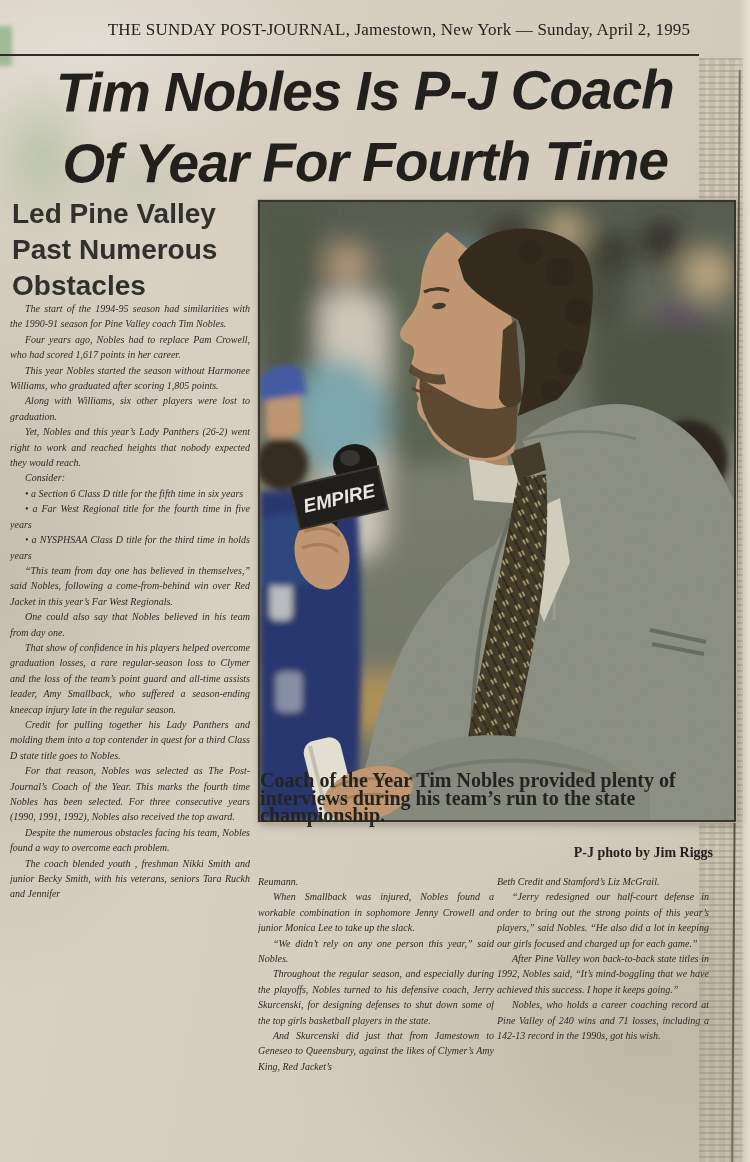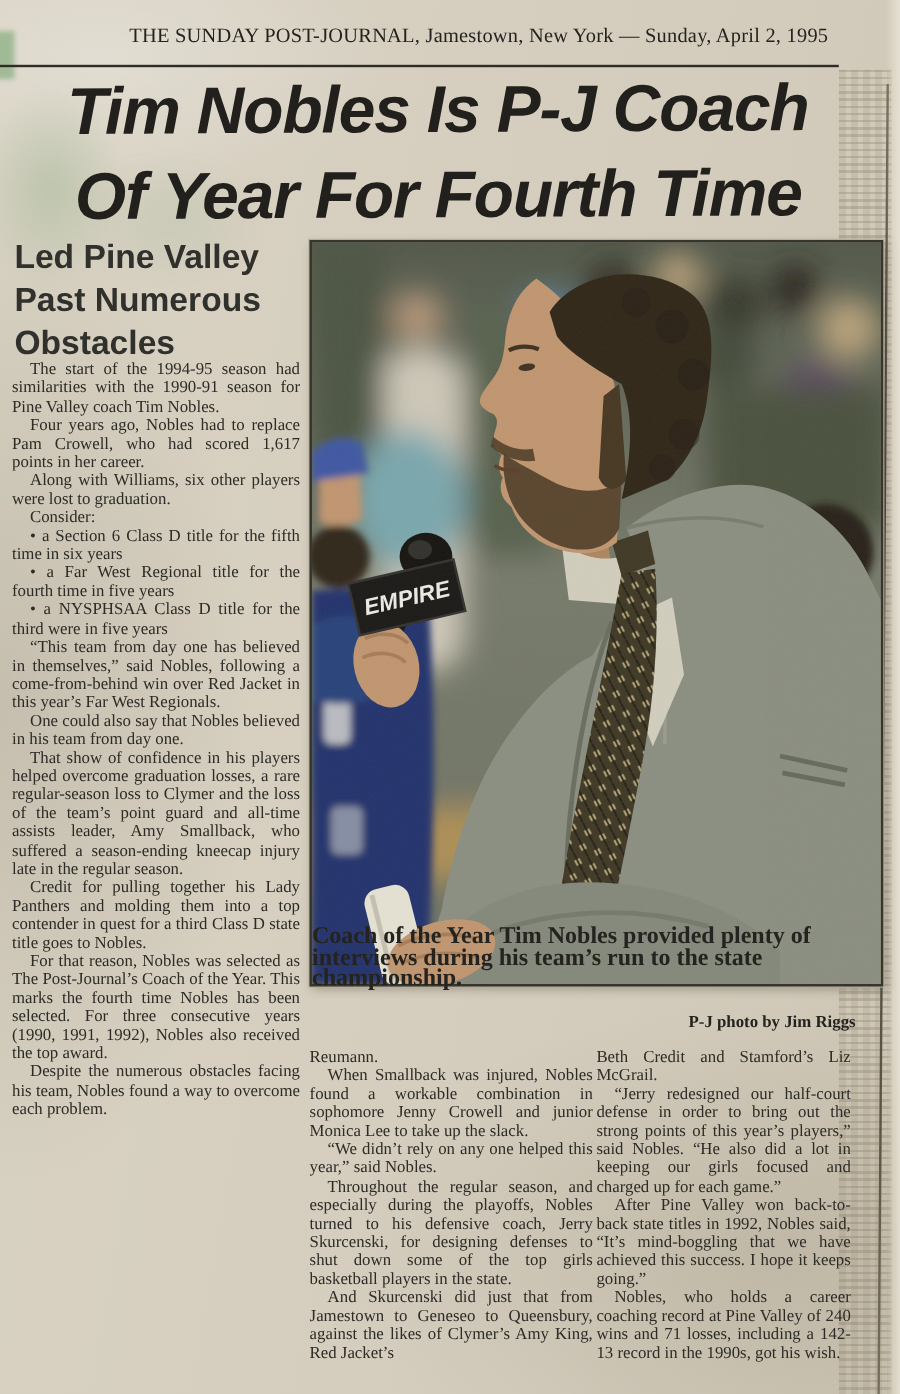--- a/index.html
+++ b/index.html
@@ -47,23 +47,23 @@
     font-size:55px;line-height:71px;letter-spacing:-1px;color:#21201c;
     transform:rotate(-.3deg);
   }
   .subhead{
     position:absolute;left:12px;top:196px;width:238px;
     font-family:"Liberation Sans", sans-serif;font-weight:bold;
     font-size:28px;line-height:36px;color:#30302c;letter-spacing:0;
   }
 
   .bodycol{
-    position:absolute;font-size:14px;line-height:15.4px;color:#2c2b26;
+    position:absolute;font-size:10px;line-height:15.4px;color:#2c2b26;
     text-align:justify;overflow:hidden;
-    -webkit-hyphens:auto;hyphens:auto;
+    -webkit-hyphens:auto;hyphens:auto;font-style:italic;
   }
   .bodycol p{margin:0;text-indent:15px;}
   .bodycol.cont p:first-child{text-indent:0;}
   #col1{left:10px;top:301px;width:240px;height:861px;}
   #col2{left:258px;top:874px;width:236px;height:288px;}
   #col3{left:497px;top:874px;width:212px;height:288px;}
 
   .photo-frame{
     position:absolute;left:258px;top:200px;width:474px;height:618px;
     border:2px solid #38352c;box-shadow:0 0 0 1px #b8b09d, 2px 3px 8px rgba(60,55,40,.35);
@@ -96,36 +96,39 @@
   <div class="headline">
     <div>Tim Nobles Is P-J Coach</div>
     <div>Of Year For Fourth Time</div>
   </div>
 
   <div class="subhead">Led Pine Valley Past Numerous Obstacles</div>
 
   <div id="col1" class="bodycol">
       <p>The start of the 1994-95 season had similarities with the 1990-91 season for Pine Valley coach Tim Nobles.</p>
       <p>Four years ago, Nobles had to replace Pam Crowell, who had scored 1,617 points in her career.</p>
+      <p>This year Nobles started the season without Harmonee Williams, who graduated after scoring 1,805 points.</p>
       <p>Along with Williams, six other players were lost to graduation.</p>
+      <p>Yet, Nobles and this year’s Lady Panthers (26-2) went right to work and reached heights that nobody expected they would reach.</p>
       <p>Consider:</p>
       <p>• a Section 6 Class D title for the fifth time in six years</p>
       <p>• a Far West Regional title for the fourth time in five years</p>
-      <p>• a NYSPHSAA Class D title for the third were in five years</p>
+      <p>• a NYSPHSAA Class D title for the third time in holds years</p>
       <p>“This team from day one has believed in themselves,” said Nobles, following a come-from-behind win over Red Jacket in this year’s Far West Regionals.</p>
       <p>One could also say that Nobles believed in his team from day one.</p>
       <p>That show of confidence in his players helped overcome graduation losses, a rare regular-season loss to Clymer and the loss of the team’s point guard and all-time assists leader, Amy Smallback, who suffered a season-ending kneecap injury late in the regular season.</p>
       <p>Credit for pulling together his Lady Panthers and molding them into a top contender in quest for a third Class D state title goes to Nobles.</p>
       <p>For that reason, Nobles was selected as The Post-Journal’s Coach of the Year. This marks the fourth time Nobles has been selected. For three consecutive years (1990, 1991, 1992), Nobles also received the top award.</p>
       <p>Despite the numerous obstacles facing his team, Nobles found a way to overcome each problem.</p>
+      <p>The coach blended youth , freshman Nikki Smith and junior Becky Smith, with his veterans, seniors Tara Ruckh and Jennifer</p>
     </div>
   <div id="col2" class="bodycol cont">
       <p>Reumann.</p>
       <p>When Smallback was injured, Nobles found a workable combination in sophomore Jenny Crowell and junior Monica Lee to take up the slack.</p>
-      <p>“We didn’t rely on any one helped this year,” said Nobles.</p>
+      <p>“We didn’t rely on any one person this year,” said Nobles.</p>
       <p>Throughout the regular season, and especially during the playoffs, Nobles turned to his defensive coach, Jerry Skurcenski, for designing defenses to shut down some of the top girls basketball players in the state.</p>
       <p>And Skurcenski did just that from Jamestown to Geneseo to Queensbury, against the likes of Clymer’s Amy King, Red Jacket’s</p>
     </div>
   <div id="col3" class="bodycol cont">
       <p>Beth Credit and Stamford’s Liz McGrail.</p>
       <p>“Jerry redesigned our half-court defense in order to bring out the strong points of this year’s players,” said Nobles. “He also did a lot in keeping our girls focused and charged up for each game.”</p>
       <p>After Pine Valley won back-to-back state titles in 1992, Nobles said, “It’s mind-boggling that we have achieved this success. I hope it keeps going.”</p>
       <p>Nobles, who holds a career coaching record at Pine Valley of 240 wins and 71 losses, including a 142-13 record in the 1990s, got his wish.</p>
     </div>
 

